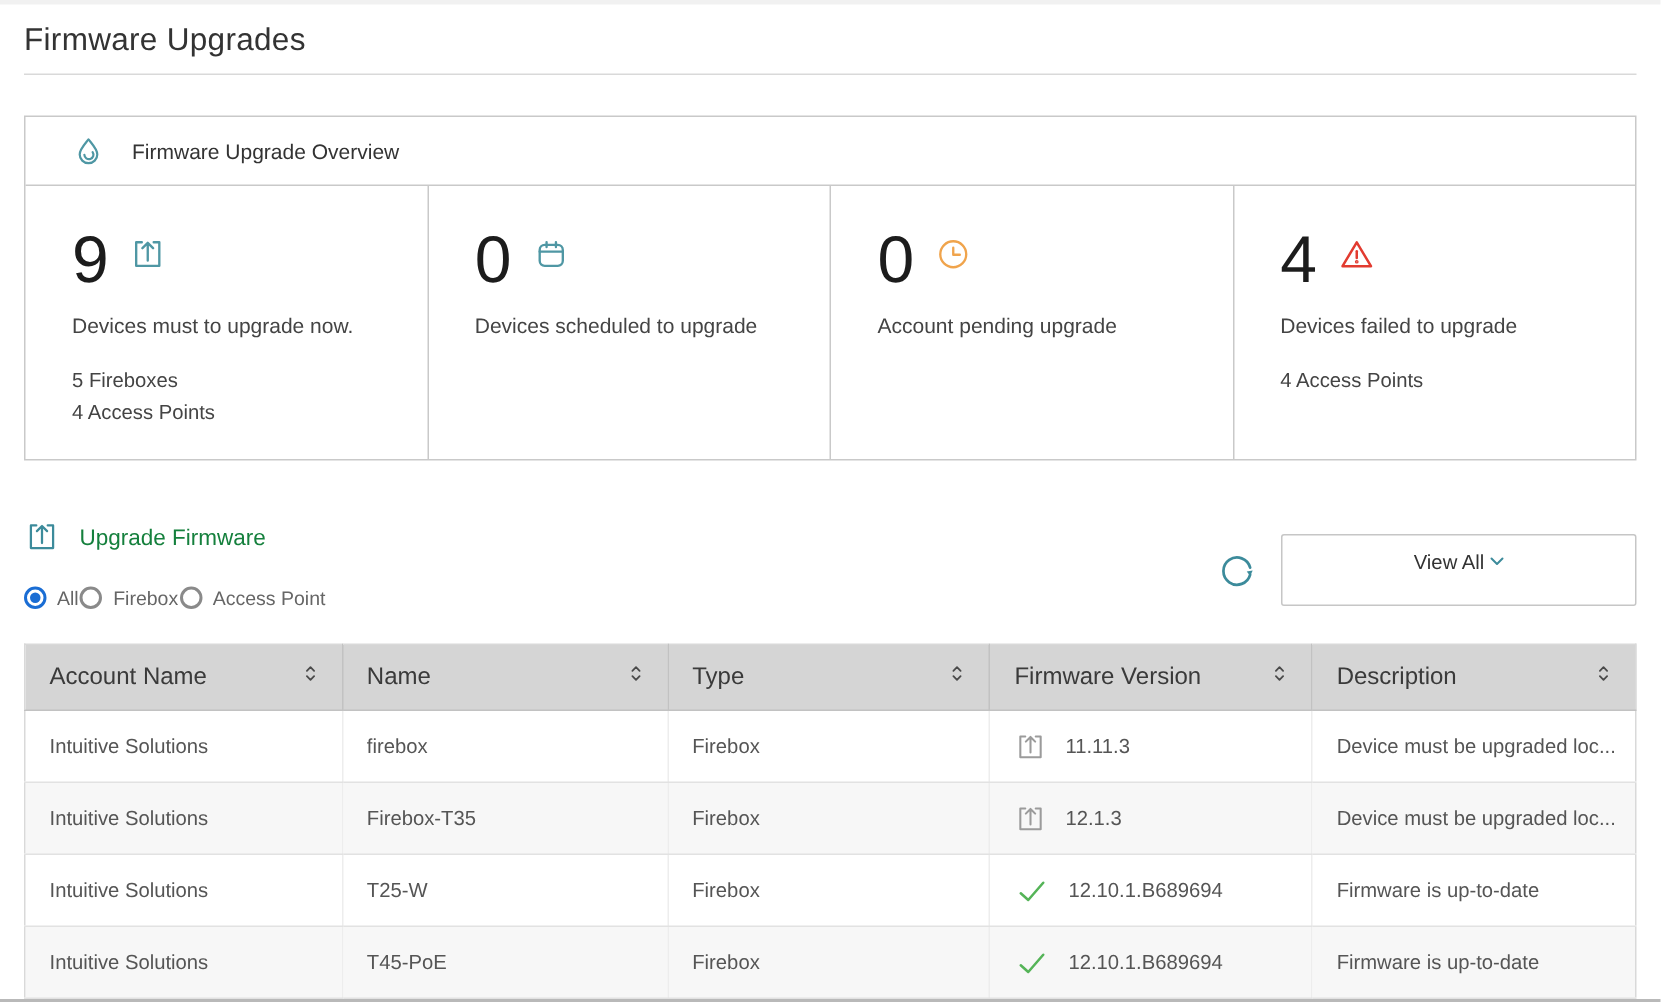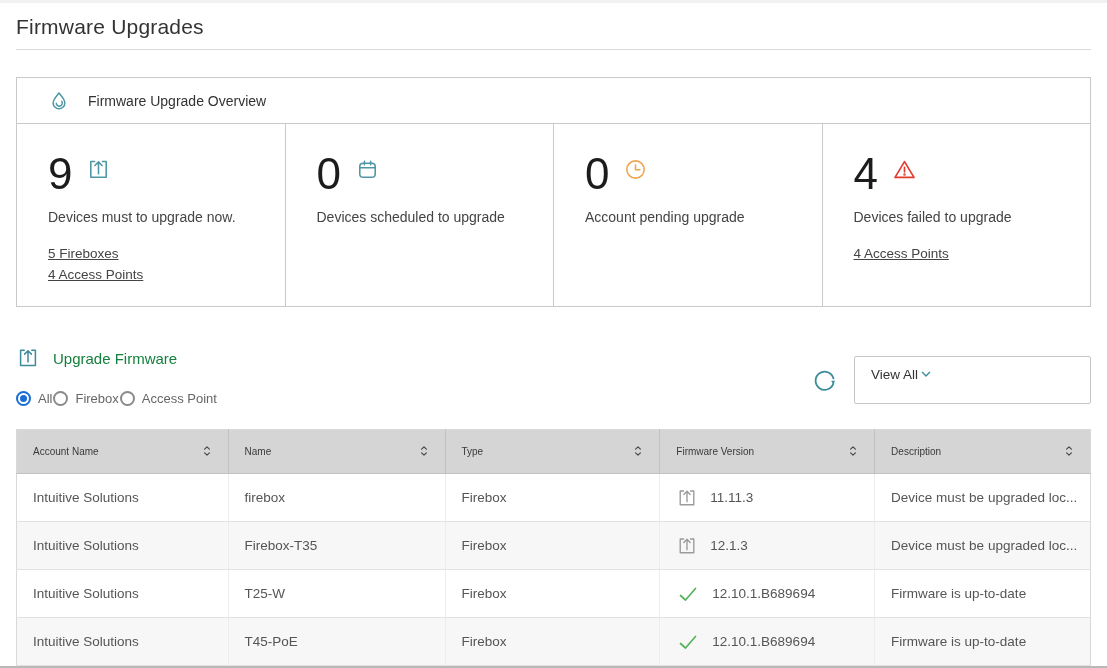--- a/index.html
+++ b/index.html
@@ -21,49 +21,49 @@
     display:flex; align-items:center; gap:18px; height:46px; padding:0 31px;
     border-bottom:1px solid #c9c9c9; font-size:14px; color:#333;
   }
   .stats { display:flex; }
   .stat { flex:1; padding:28px 24px 0 31px; min-height:182px; border-right:1px solid #c9c9c9; }
   .stat:last-child { border-right:none; }
   .stat-top { display:flex; align-items:flex-start; gap:14px; }
   .stat-value { font-size:44px; color:#1c1c1c; line-height:1; font-weight:400; }
   .stat-top svg { margin-top:5px; }
   .stat-label { margin-top:13px; font-size:14px; color:#444; }
-  .stat-details { margin-top:19px; font-size:13.5px; color:#444; line-height:1.55;text-decoration:underline; }
+  .stat-details { margin-top:19px; font-size:13.5px; color:#444; line-height:1.55; }
 
   
   .toolbar { margin:39px 16px 0; display:flex; justify-content:space-between; align-items:flex-end; }
   .upgrade-link { display:flex; align-items:center; gap:13px; color:#15803d; font-size:15px; cursor:pointer; }
   .filter-radios { display:flex; gap:1px; margin-top:21px; align-items:center; font-size:13px; color:#666; }
   .radio-item { display:flex; align-items:center; gap:7px; cursor:pointer; }
   .radio { width:15px; height:15px; border:2px solid #8a8a8a; border-radius:50%; display:inline-block; position:relative; background:#fff; flex:none; }
   .radio.checked { border-color:#1a6dd4; }
   .radio.checked::after { content:""; position:absolute; inset:2px; background:#1a6dd4; border-radius:50%; }
   .toolbar-right { display:flex; align-items:center; gap:15px; padding-bottom:2px; }
   .refresh-btn { cursor:pointer; display:flex; align-items:center; }
   .select-box {
     width:237px; height:48px; border:1px solid #c6c6c6; border-radius:2px;
-    display:flex; align-items:center; justify-content:flex-start;
+    display:flex; align-items:center; justify-content:center;
     padding:0 13px 12px 16px; font-size:13.5px; color:#333; background:#fff; cursor:pointer;
   }
   .search-box {
     width:253px; height:34px; border:1px solid #c6c6c6; border-radius:2px;
     display:flex; align-items:center; justify-content:space-between;
     padding:0 10px 0 14px; background:#fff;
   }
   .search-box input { border:none; outline:none; font-size:14px; color:#555; width:195px; font-family:inherit; background:transparent; }
   .search-box input::placeholder { color:#bcbcbc; }
 
   
   .device-table { margin:23px 16px 0; border-collapse:collapse; width:1075px; table-layout:fixed; }
   .device-table th {
-    background:#d5d5d5; height:44px; font-weight:400; font-size:10px; color:#3a3a3a;
+    background:#d5d5d5; height:44px; font-weight:400; font-size:16px; color:#3a3a3a;
     text-align:left; padding:0 12px 0 16px;
     border-right:1px solid #c2c2c2; border-bottom:1px solid #c2c2c2;
   }
   .device-table th:last-child { border-right:none; }
   .th-inner { display:flex; justify-content:space-between; align-items:center; }
   .device-table td {
     height:48px; font-size:13.5px; color:#555; padding:0 12px 0 16px;
     border-right:1px solid #ededed; border-bottom:1px solid #e2e2e2; background:#fff;
     white-space:nowrap; overflow:hidden; text-overflow:ellipsis;
   }

